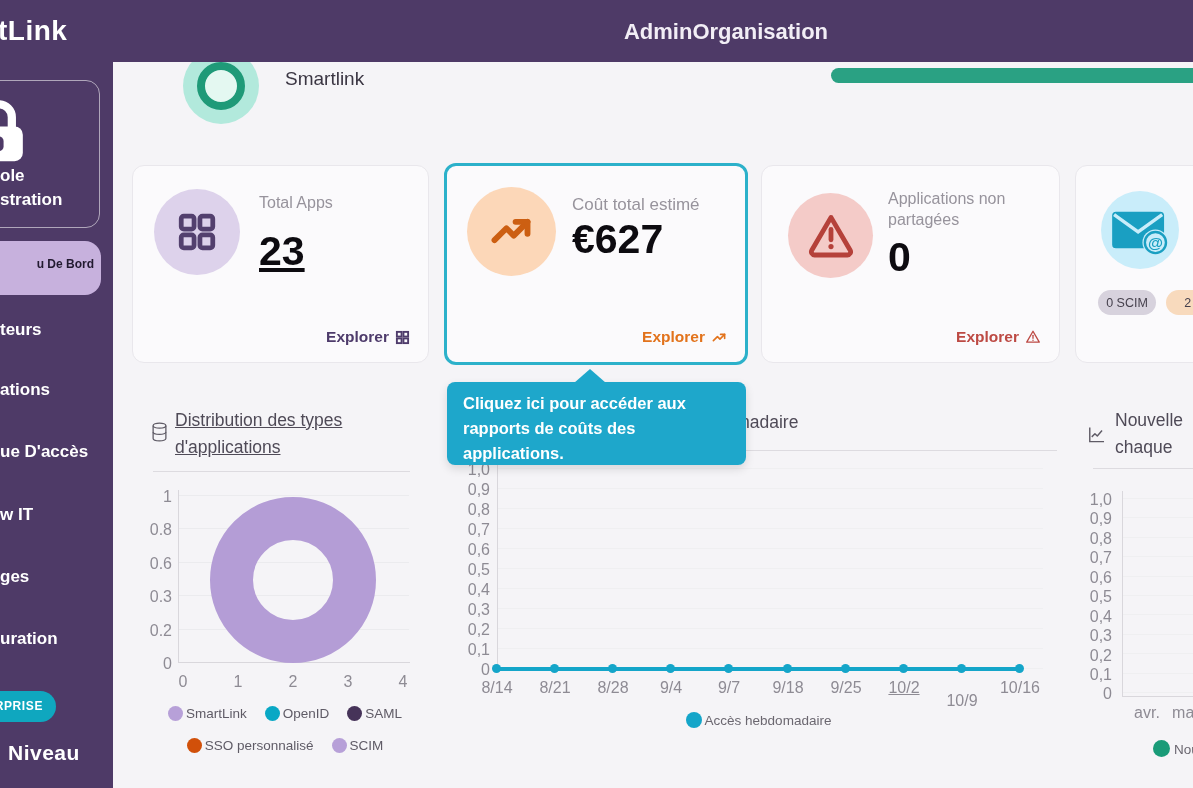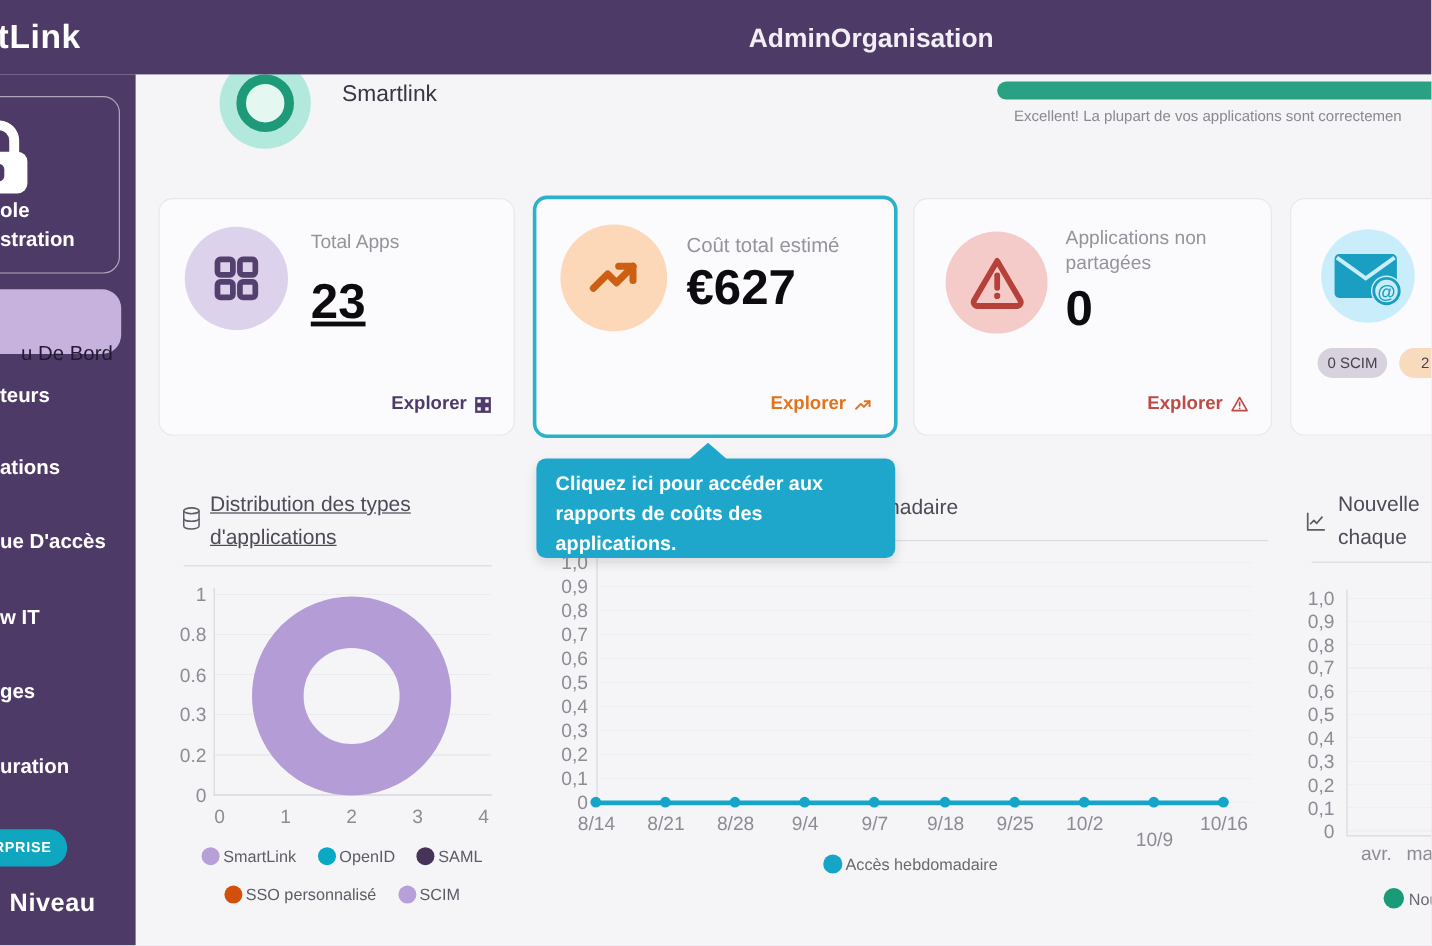--- a/index.html
+++ b/index.html
@@ -9,21 +9,21 @@
   .abs{position:absolute;}
 
   
   .topbar{left:0;top:0;width:1193px;height:62px;background:#4e3a67;z-index:10;}
   .logo{left:-2px;top:15px;color:#fff;font-size:28px;font-weight:800;letter-spacing:.5px;}
   .orgtitle{left:623px;top:19px;width:206px;text-align:center;color:#f2eef6;font-size:22px;font-weight:700;}
   .sidebar{left:0;top:62px;width:113px;height:726px;background:#4e3a67;z-index:5;}
   .consolebox{left:-30px;top:80px;width:130px;height:148px;border:1.5px solid rgba(255,255,255,.55);border-radius:14px;z-index:6;}
   .sideTxt{color:#fff;font-weight:700;font-size:17px;white-space:nowrap;z-index:6;}
   .activepill{left:-25px;top:241px;width:126px;height:54px;background:#c7b1dd;border-radius:16px;z-index:6;}
-  .activepill span{position:absolute;right:7px;top:16px;color:#221a30;font-weight:400;font-size:17px;white-space:nowrap;margin-top:28px;}
+  .activepill span{position:absolute;right:7px;top:16px;color:#221a30;font-weight:700;font-size:12px;white-space:nowrap;}
   .planpill{left:-28px;top:691px;width:84px;height:31px;background:#0fa7bf;border-radius:16px;z-index:6;}
   .planpill span{position:absolute;right:13px;top:8px;color:#fff;font-weight:700;font-size:12px;letter-spacing:.6px;}
   .level{left:8px;top:741px;color:#fff;font-weight:700;font-size:21px;letter-spacing:.5px;z-index:6;}
 
   
   .logo-circle{left:183px;top:48px;width:76px;height:76px;border-radius:50%;background:#b2e9dc;z-index:1;}
   .logo-ring{left:197px;top:62px;width:48px;height:48px;border-radius:50%;border:8px solid #1f9a78;background:#e4f8f1;z-index:2;}
   .appname{left:285px;top:68px;font-size:19px;color:#3b3643;font-weight:500;}
   .progress{left:831px;top:68px;width:370px;height:15px;border-radius:8px;background:#2aa183;}
   .statusmsg{left:845px;top:90px;font-size:12.5px;color:#8a8791;white-space:nowrap;}
@@ -61,21 +61,20 @@
 </style>
 </head>
 <body>
 
 <div class="screen">
 
   <div class="abs logo-circle"></div>
   <div class="abs logo-ring"></div>
   <div class="abs appname">Smartlink</div>
   <div class="abs progress"></div>
-  <div class="abs statusmsg">Excellent! La plupart de vos applications sont correctemen</div>
 
   <div class="abs topbar">
     <div class="abs logo">tLink</div>
     <div class="abs orgtitle">AdminOrganisation</div>
   </div>
 
   <div class="abs sidebar"></div>
   <div class="abs consolebox"></div>
   <svg class="abs" style="left:-34px;top:96px;width:66px;height:70px;z-index:6;" viewBox="0 0 72 76">
     <path d="M22 36 V23 a14 14 0 0 1 28 0 V36" fill="none" stroke="#ffffff" stroke-width="9" stroke-linecap="round"></path>
@@ -251,21 +250,21 @@
   <div class="dot2" style="left:899px;"></div>
   <div class="dot2" style="left:957px;"></div>
   <div class="dot2" style="left:1015px;"></div>
   <span class="abs tick c" style="left:475px;top:679px;width:44px;">8/14</span>
   <span class="abs tick c" style="left:533px;top:679px;width:44px;">8/21</span>
   <span class="abs tick c" style="left:591px;top:679px;width:44px;">8/28</span>
   <span class="abs tick c" style="left:649px;top:679px;width:44px;">9/4</span>
   <span class="abs tick c" style="left:707px;top:679px;width:44px;">9/7</span>
   <span class="abs tick c" style="left:766px;top:679px;width:44px;">9/18</span>
   <span class="abs tick c" style="left:824px;top:679px;width:44px;">9/25</span>
-  <span class="abs tick c" style="left:882px;top:679px;width:44px;">10/2</span>
+  <span class="abs tick c" style="left:882px;top:679px;width:44px;text-decoration:underline;">10/2</span>
   <span class="abs tick c" style="left:940px;top:692px;width:44px;">10/9</span>
   <span class="abs tick c" style="left:998px;top:679px;width:44px;">10/16</span>
   <div class="abs legendrow" style="left:497px;top:712px;width:523px;">
     <div class="legenditem" style="font-size:13.5px;color:#6b6770;">
       <span class="ldot" style="width:16px;height:16px;background:#14a5c9;"></span>
       <span>Accès hebdomadaire</span>
     </div>
   </div>
 
   <svg class="abs" style="left:1087px;top:425px;" width="19" height="19" viewBox="0 0 24 24">

